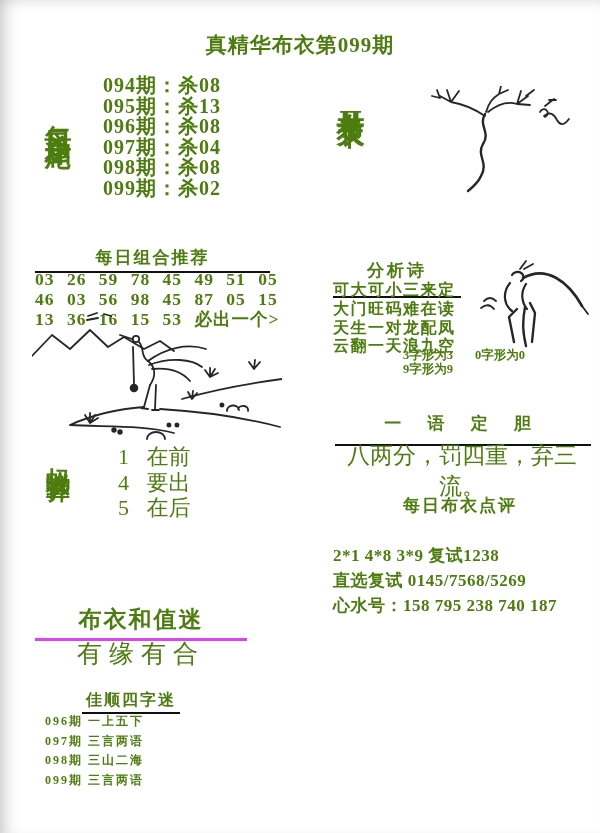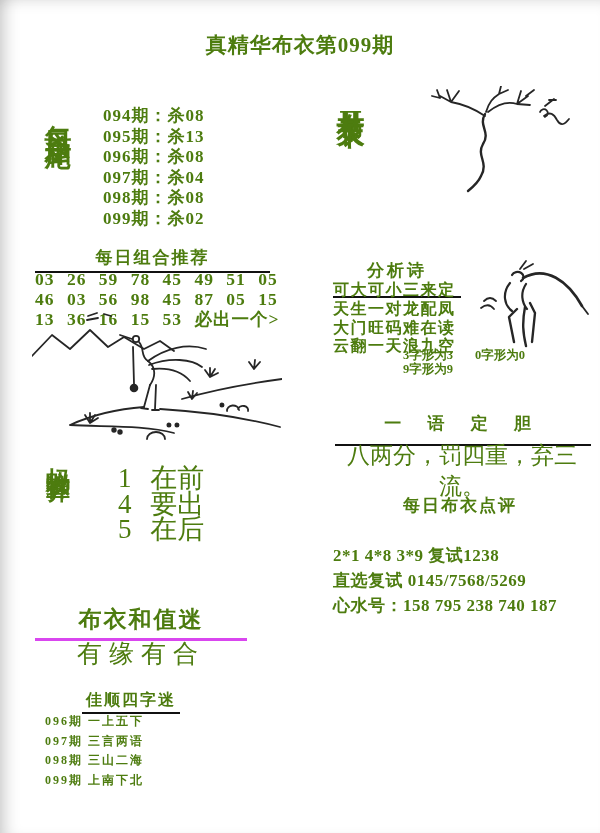--- a/index.html
+++ b/index.html
@@ -9,26 +9,26 @@
     box-shadow:inset 14px 0 16px -10px rgba(0,0,0,.22), inset 0 12px 14px -10px rgba(0,0,0,.10);
   }
   .abs{position:absolute;}
   .vertical{writing-mode:vertical-rl;text-orientation:upright;}
   .b{font-weight:700;}
   .center{text-align:center;}
   
   .page-title{left:0;right:0;top:31px;font-size:21px;letter-spacing:1px;}
   
   .kill-label{left:40px;top:103px;font-size:27px;letter-spacing:5px;}
-  .kill-rows{left:103px;top:106px;font-size:17px;line-height:20.5px;letter-spacing:1px;}
+  .kill-rows{left:103px;top:75px;font-size:20px;line-height:20.5px;letter-spacing:1px;}
   .combo-title{left:35px;width:235px;top:246px;font-size:17px;letter-spacing:2px;border-bottom:2px solid #111;padding-bottom:2px;}
   .combo-rows{left:35px;top:269px;font-size:17.5px;line-height:20px;word-spacing:7px;letter-spacing:1px;}
   .crane-sketch{left:32px;top:306px;}
   .ant-label{left:42px;top:449px;font-size:24px;letter-spacing:3px;}
-  .ant-rows{left:118px;top:466px;font-size:27px;line-height:25.5px;word-spacing:12px;font-weight:500;}
+  .ant-rows{left:118px;top:444px;font-size:22px;line-height:25.5px;word-spacing:12px;font-weight:500;}
   .hezhi-title{left:35px;width:212px;top:604px;font-size:23px;letter-spacing:2px;border-bottom:3px solid #d946ef;padding-bottom:3px;}
   .hezhi-answer{left:35px;width:212px;top:637px;font-size:25px;letter-spacing:7px;font-weight:500;}
   .fourchar-title{left:82px;top:690px;font-size:16px;letter-spacing:2px;border-bottom:2px solid #111;padding:0 4px 1px;}
   .fourchar-rows{left:45px;top:712px;font-size:12px;line-height:19.5px;letter-spacing:2px;}
   
   .world-label{left:331px;top:90px;font-size:28px;letter-spacing:4px;}
   .tree-sketch{left:393px;top:86px;}
   .poem-title{left:333px;width:128px;top:259px;font-size:17px;letter-spacing:3px;border-bottom:2px solid #111;padding-bottom:14px;}
   .poem-lines{left:333px;top:281px;font-size:16px;line-height:18.8px;letter-spacing:1.5px;}
   .horse-sketch{left:460px;top:253px;}
@@ -98,39 +98,39 @@
   </div>
 
   <div class="abs hezhi-title center b">布衣和值迷</div>
   <div class="abs fourchar-title b">佳顺四字迷</div>
 
   <div class="abs hezhi-answer center">有缘有合</div>
   <div class="abs fourchar-rows b">
     <div>096期 一上五下</div>
     <div>097期 三言两语</div>
     <div>098期 三山二海</div>
-    <div>099期 上南下北</div>
+    <div>099期 三言两语</div>
   </div>
 
   <div class="abs world-label vertical b">布衣天下Ⅱ</div>
 
   <svg class="abs tree-sketch sketch" width="180" height="118" viewBox="0 0 180 118">
     <path d="M92,28 C85,40 98,46 90,58 C83,70 96,76 88,90 C85,97 80,101 75,105" stroke-width="2.4"></path>
     <path d="M92,30 C80,22 70,18 58,16 M58,16 l-11,-6 M58,16 l-4,-12 M58,16 l8,-11 M47,12 l-8,-2 m8,2 l-3,-8"></path>
     <path d="M95,26 C105,18 115,15 124,18 M124,18 l11,-8 M124,18 l13,1 M124,18 l4,-13 M133,10 l8,-6"></path>
     <path d="M93,26 C96,16 100,12 106,8 M106,8 l9,-4 M106,8 l2,-8"></path>
     <path d="M147,26 a4,4 0 1 1 5,5 M151,30 C157,25 161,28 164,34 C168,41 172,38 176,33"></path>
     <path d="M152,20 l9,-7 m-5,1 l7,0"></path>
   </svg>
 
   <div class="abs poem-title center b">分析诗</div>
   <div class="abs poem-lines b">
     <div>可大可小三来定</div>
+    <div>大门旺码难在读</div>
     <div>天生一对龙配凤</div>
-    <div>大门旺码难在读</div>
     <div>云翻一天浪九空</div>
   </div>
 
   <svg class="abs horse-sketch sketch" width="132" height="100" viewBox="0 0 132 100">
     <path d="M52,22 a6,5 0 1 1 9,6" stroke-width="2.2"></path>
     <path d="M60,16 l6,-8 m-2,8 l9,-5"></path>
     <path d="M63,25 C86,12 108,28 122,53" stroke-width="2.6"></path>
     <path d="M50,30 C42,40 44,52 52,58 M66,31 C60,40 62,50 67,56" stroke-width="2.2"></path>
     <path d="M57,56 L49,64 L54,89 M65,54 C62,70 63,80 66,93 M70,50 L75,60 L72,89" stroke-width="2.4"></path>
     <path d="M24,48 c4,-4 8,-4 12,0 m-15,7 c5,-4 9,-4 13,1"></path>

